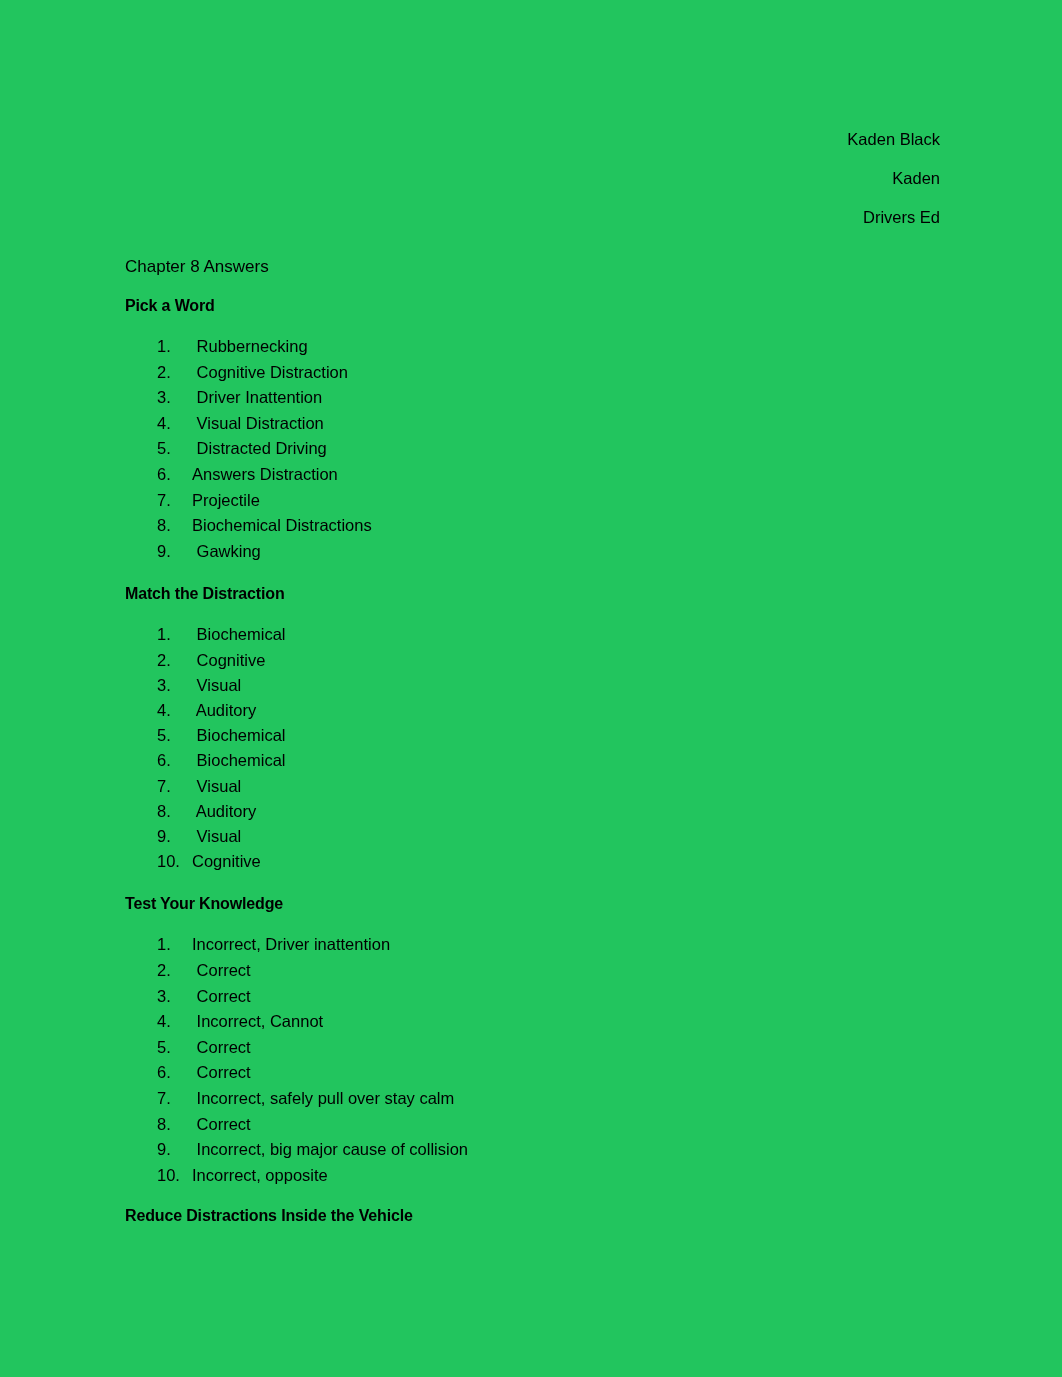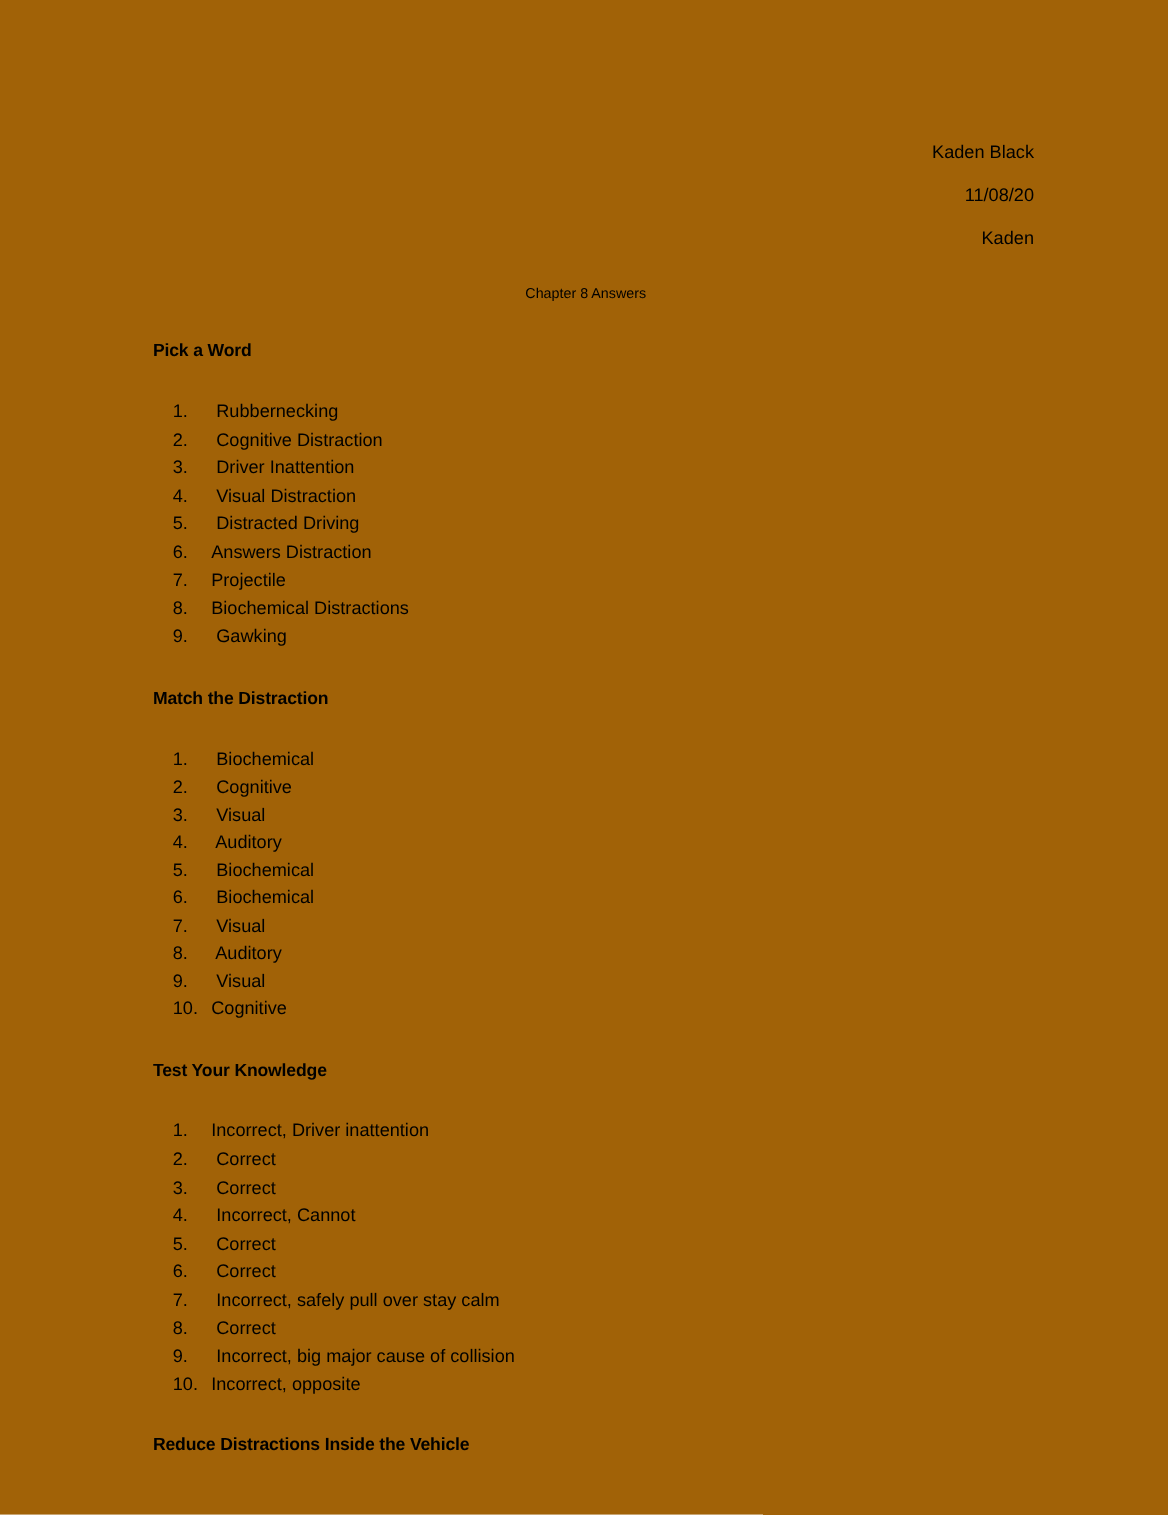--- a/index.html
+++ b/index.html
@@ -9,21 +9,21 @@
   }
   body {
     font-family: "Liberation Sans", sans-serif;
     color: #000000;
     -webkit-font-smoothing: antialiased;
   }
   #page {
     position: relative;
     width: 1062px;
     height: 1377px;
-    background: #a16207;
+    background: #22c55e;
     overflow: hidden;
   }
   
   #content {
     position: absolute;
     left: 125px;
     top: 0;
     width: 815px;
   }
 
@@ -32,34 +32,34 @@
     text-align: right;
   }
   .header-line {
     font-size: 16.5px;
     line-height: 39px;
     color: #000;
     white-space: pre;
   }
 
   .doc-title {
-    text-align: center;
-    font-size: 13px;
+    text-align: left;
+    font-size: 17px;
     line-height: 20px;
     margin-top: 20px;
     margin-bottom: 0;
     font-weight: normal;
   }
 
   .section-heading {
     font-size: 16px;
     font-weight: bold;
     line-height: 20px;
     letter-spacing: -0.15px;
-    margin: 14px;
+    margin: 0;
   }
 
   
   .sp-h1 { height: 19px; }
   .sp-list-top { height: 18px; }
   .sp-before-h2 { height: 20px; }
   .sp-before-h3 { height: 20px; }
   .sp-before-h4 { height: 18px; }
 
   ol.doc-list {
@@ -90,22 +90,22 @@
   }
 </style>
 </head>
 <body>
 
 <div id="page">
   <div id="content">
 
     <div class="header-block">
       <div class="header-line">Kaden Black</div>
-      <div class="header-line">11/08/20</div>
       <div class="header-line">Kaden</div>
+      <div class="header-line">Drivers Ed</div>
     </div>
 
     <div class="doc-title">Chapter 8 Answers</div>
 
     <div class="sp-h1"></div>
 
     <div class="section-heading">Pick a Word</div>
     <div class="sp-list-top"></div>
     <ol class="doc-list loose">
       <li><span class="num">1.</span><span class="txt"> Rubbernecking</span></li>

